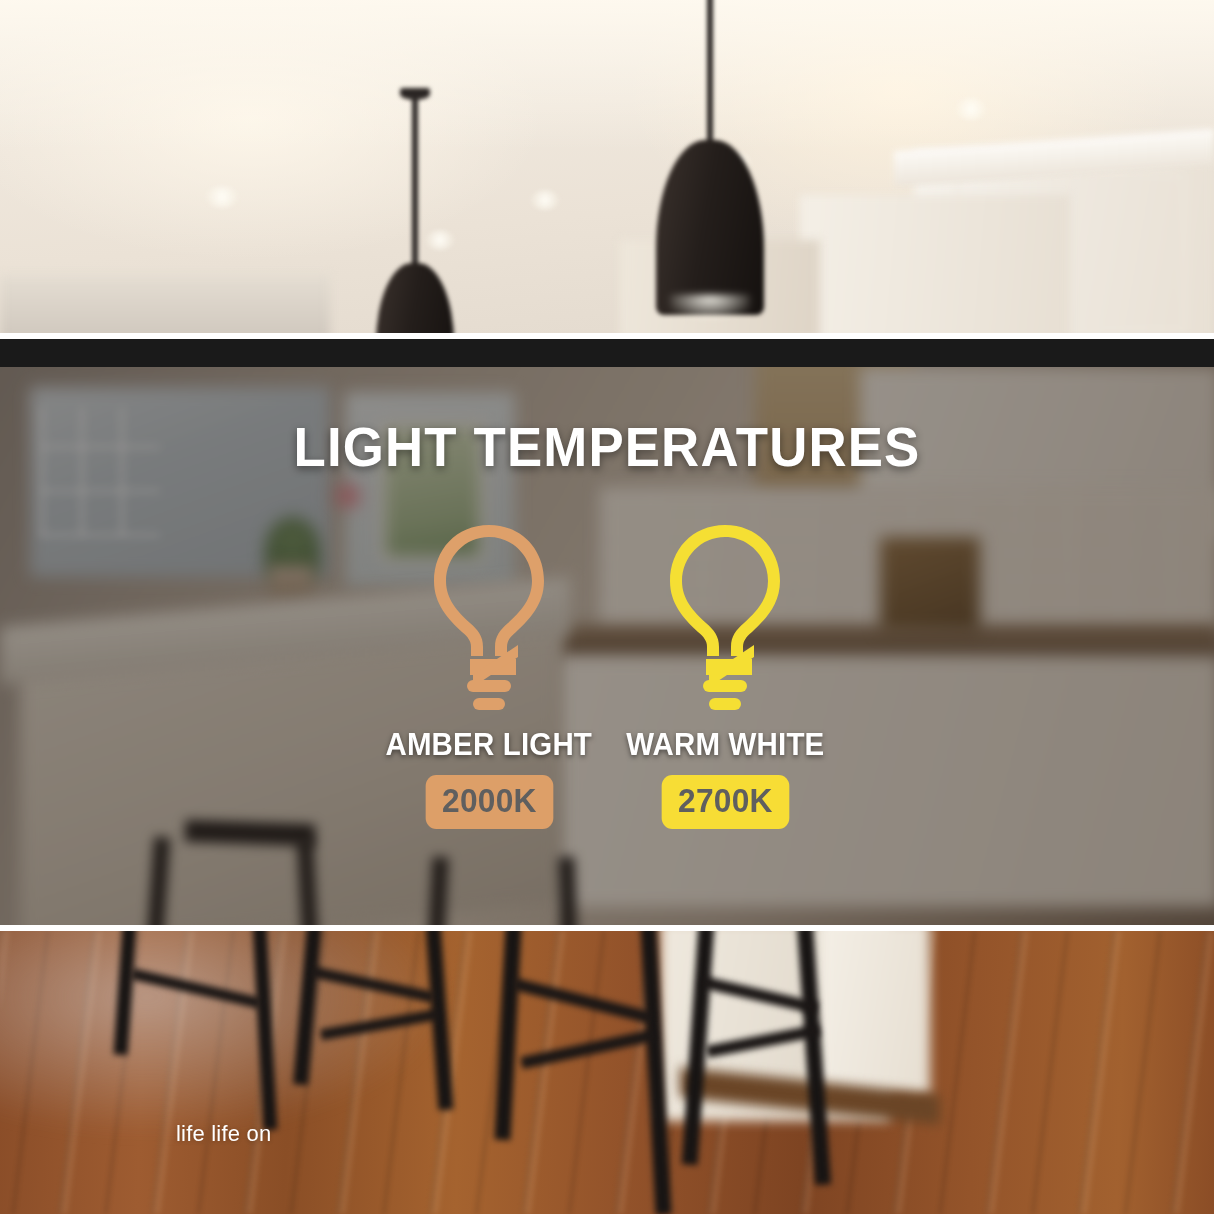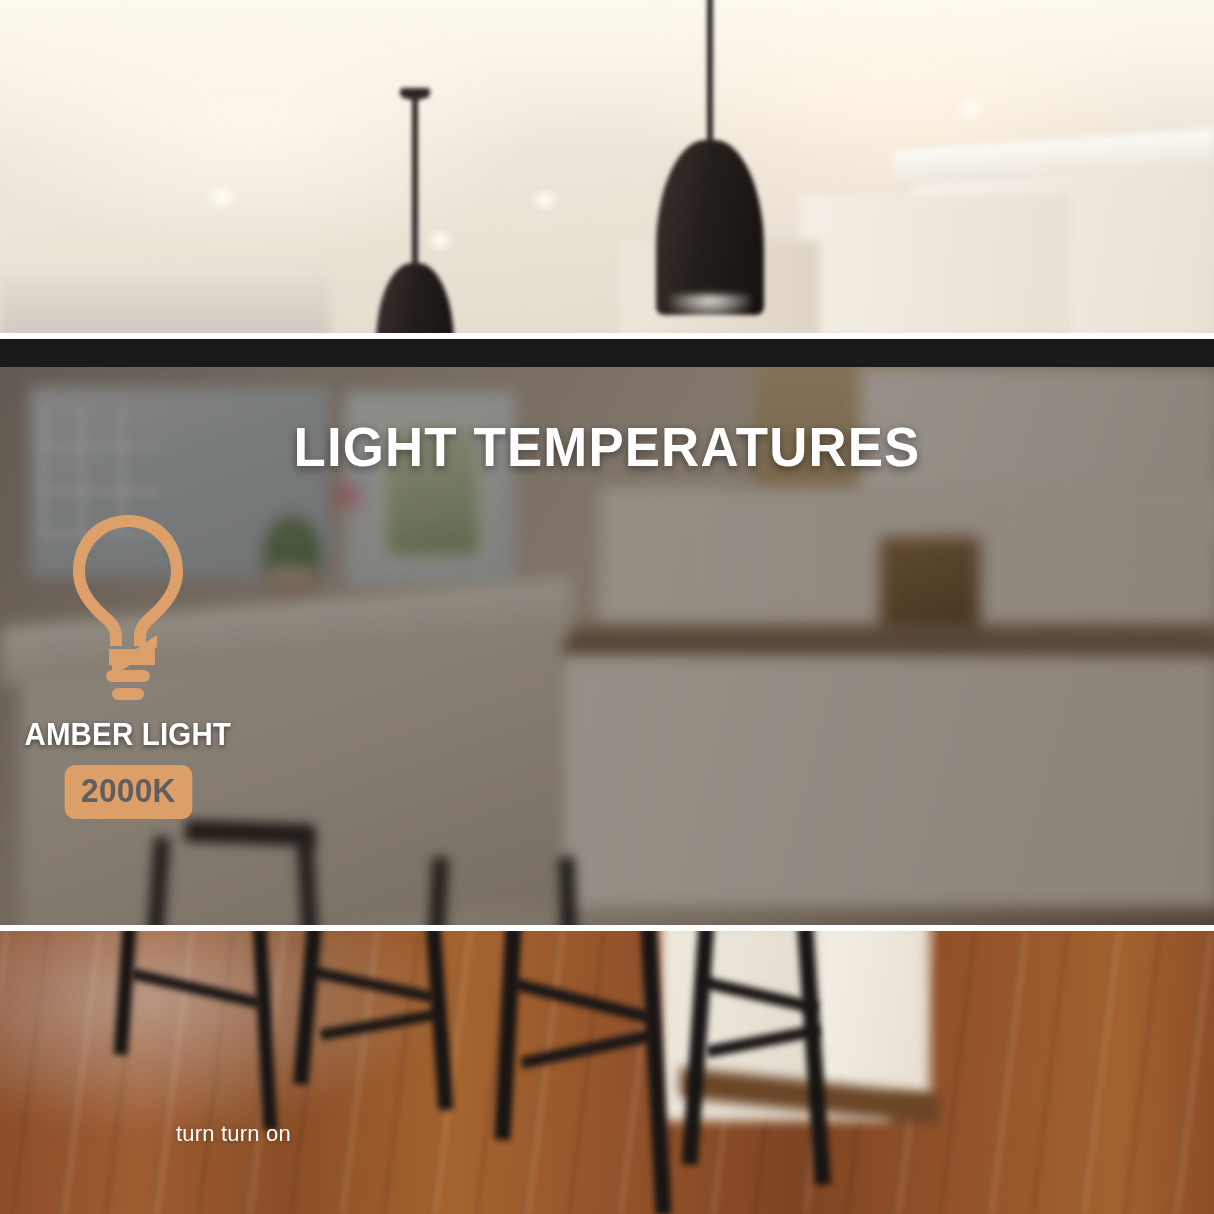--- a/index.html
+++ b/index.html
@@ -200,22 +200,22 @@
   .page-title {
     position:absolute; left:0; top:48px; width:1214px;
     text-align:center;
     font-size:55px; font-weight:700; color:#ffffff;
     letter-spacing:1.2px;
     transform: scaleX(.96);
     text-shadow: 0 3px 9px rgba(0,0,0,.45);
   }
 
   .cards {
-    position:absolute; left:0; top:124px; width:1214px; height:410px;
-    display:flex; align-items:flex-start; justify-content:flex-start;
+    position:absolute; left:0; top:134px; width:1214px; height:410px;
+    display:flex; align-items:flex-start; justify-content:center;
     padding:0 10px;
   }
   .card {
     position:relative;
     width:236px; height:410px;
     display:flex; flex-direction:column; align-items:center;
     padding-top:18px;
   }
   .card.featured {
     background:#e4e3c5;
@@ -395,20 +395,35 @@
                 <path d="M95 138 L50 168 L50 156 L95 126 Z"></path>
                 <rect x="44" y="161" width="44" height="12" rx="6"></rect>
                 <rect x="50" y="179" width="32" height="12" rx="6"></rect>
               </g>
             </svg>
           </div>
           <div class="card-label">AMBER LIGHT</div>
           <div class="kelvin" style="background:#dd9f68;color:#5f5f5f;">2000K</div>
         </div>
 
+        <div class="card">
+          <div class="bulb">
+            <svg viewBox="0 0 132 200" xmlns="http://www.w3.org/2000/svg" aria-hidden="true">
+              <g fill="#f5df33">
+                <path d="M66 6 C33 6 11 31 11 62 C11 85 25 100 39 113 C45 118 48 122 48 128 L48 137 L60 137 L60 128 C60 117 55 111 47 104 C34 92 23 80 23 62 C23 38 42 18 66 18 C90 18 109 38 109 62 C109 80 98 92 85 104 C77 111 72 117 72 128 L72 137 L84 137 L84 128 C84 122 87 118 93 113 C107 100 121 85 121 62 C121 31 99 6 66 6 Z"></path>
+                <path d="M47 140 L47 156 L93 156 L93 140 Z"></path>
+                <path d="M95 138 L50 168 L50 156 L95 126 Z"></path>
+                <rect x="44" y="161" width="44" height="12" rx="6"></rect>
+                <rect x="50" y="179" width="32" height="12" rx="6"></rect>
+              </g>
+            </svg>
+          </div>
+          <div class="card-label">WARM WHITE</div>
+          <div class="kelvin" style="background:#f7dd35;color:#5f5f5f;">2700K</div>
+        </div>
 
 
 
 
       </div>
     </div>
   </div>
 
   <div class="rule rule-bottom"></div>
 
@@ -433,16 +448,16 @@
     <div class="stool-rung" style="left:512px;top:64px;width:142px;height:12px;transform:rotate(14deg);"></div>
     <div class="stool-rung" style="left:520px;top:112px;width:136px;height:12px;transform:rotate(-12deg);"></div>
 
     <div class="stool-leg" style="left:690px;top:-6px;width:16px;height:240px;transform:rotate(4deg);"></div>
     <div class="stool-leg" style="left:806px;top:-6px;width:16px;height:260px;transform:rotate(-4deg);"></div>
     <div class="stool-rung" style="left:700px;top:58px;width:118px;height:12px;transform:rotate(13deg);"></div>
     <div class="stool-rung" style="left:706px;top:104px;width:114px;height:12px;transform:rotate(-11deg);"></div>
   </div>
 
   <div class="logo">
-    <div class="logo-tag">turn turn on</div>
+    <div class="logo-tag">life life on</div>
   </div>
 
 </div>
 
 </body></html>

